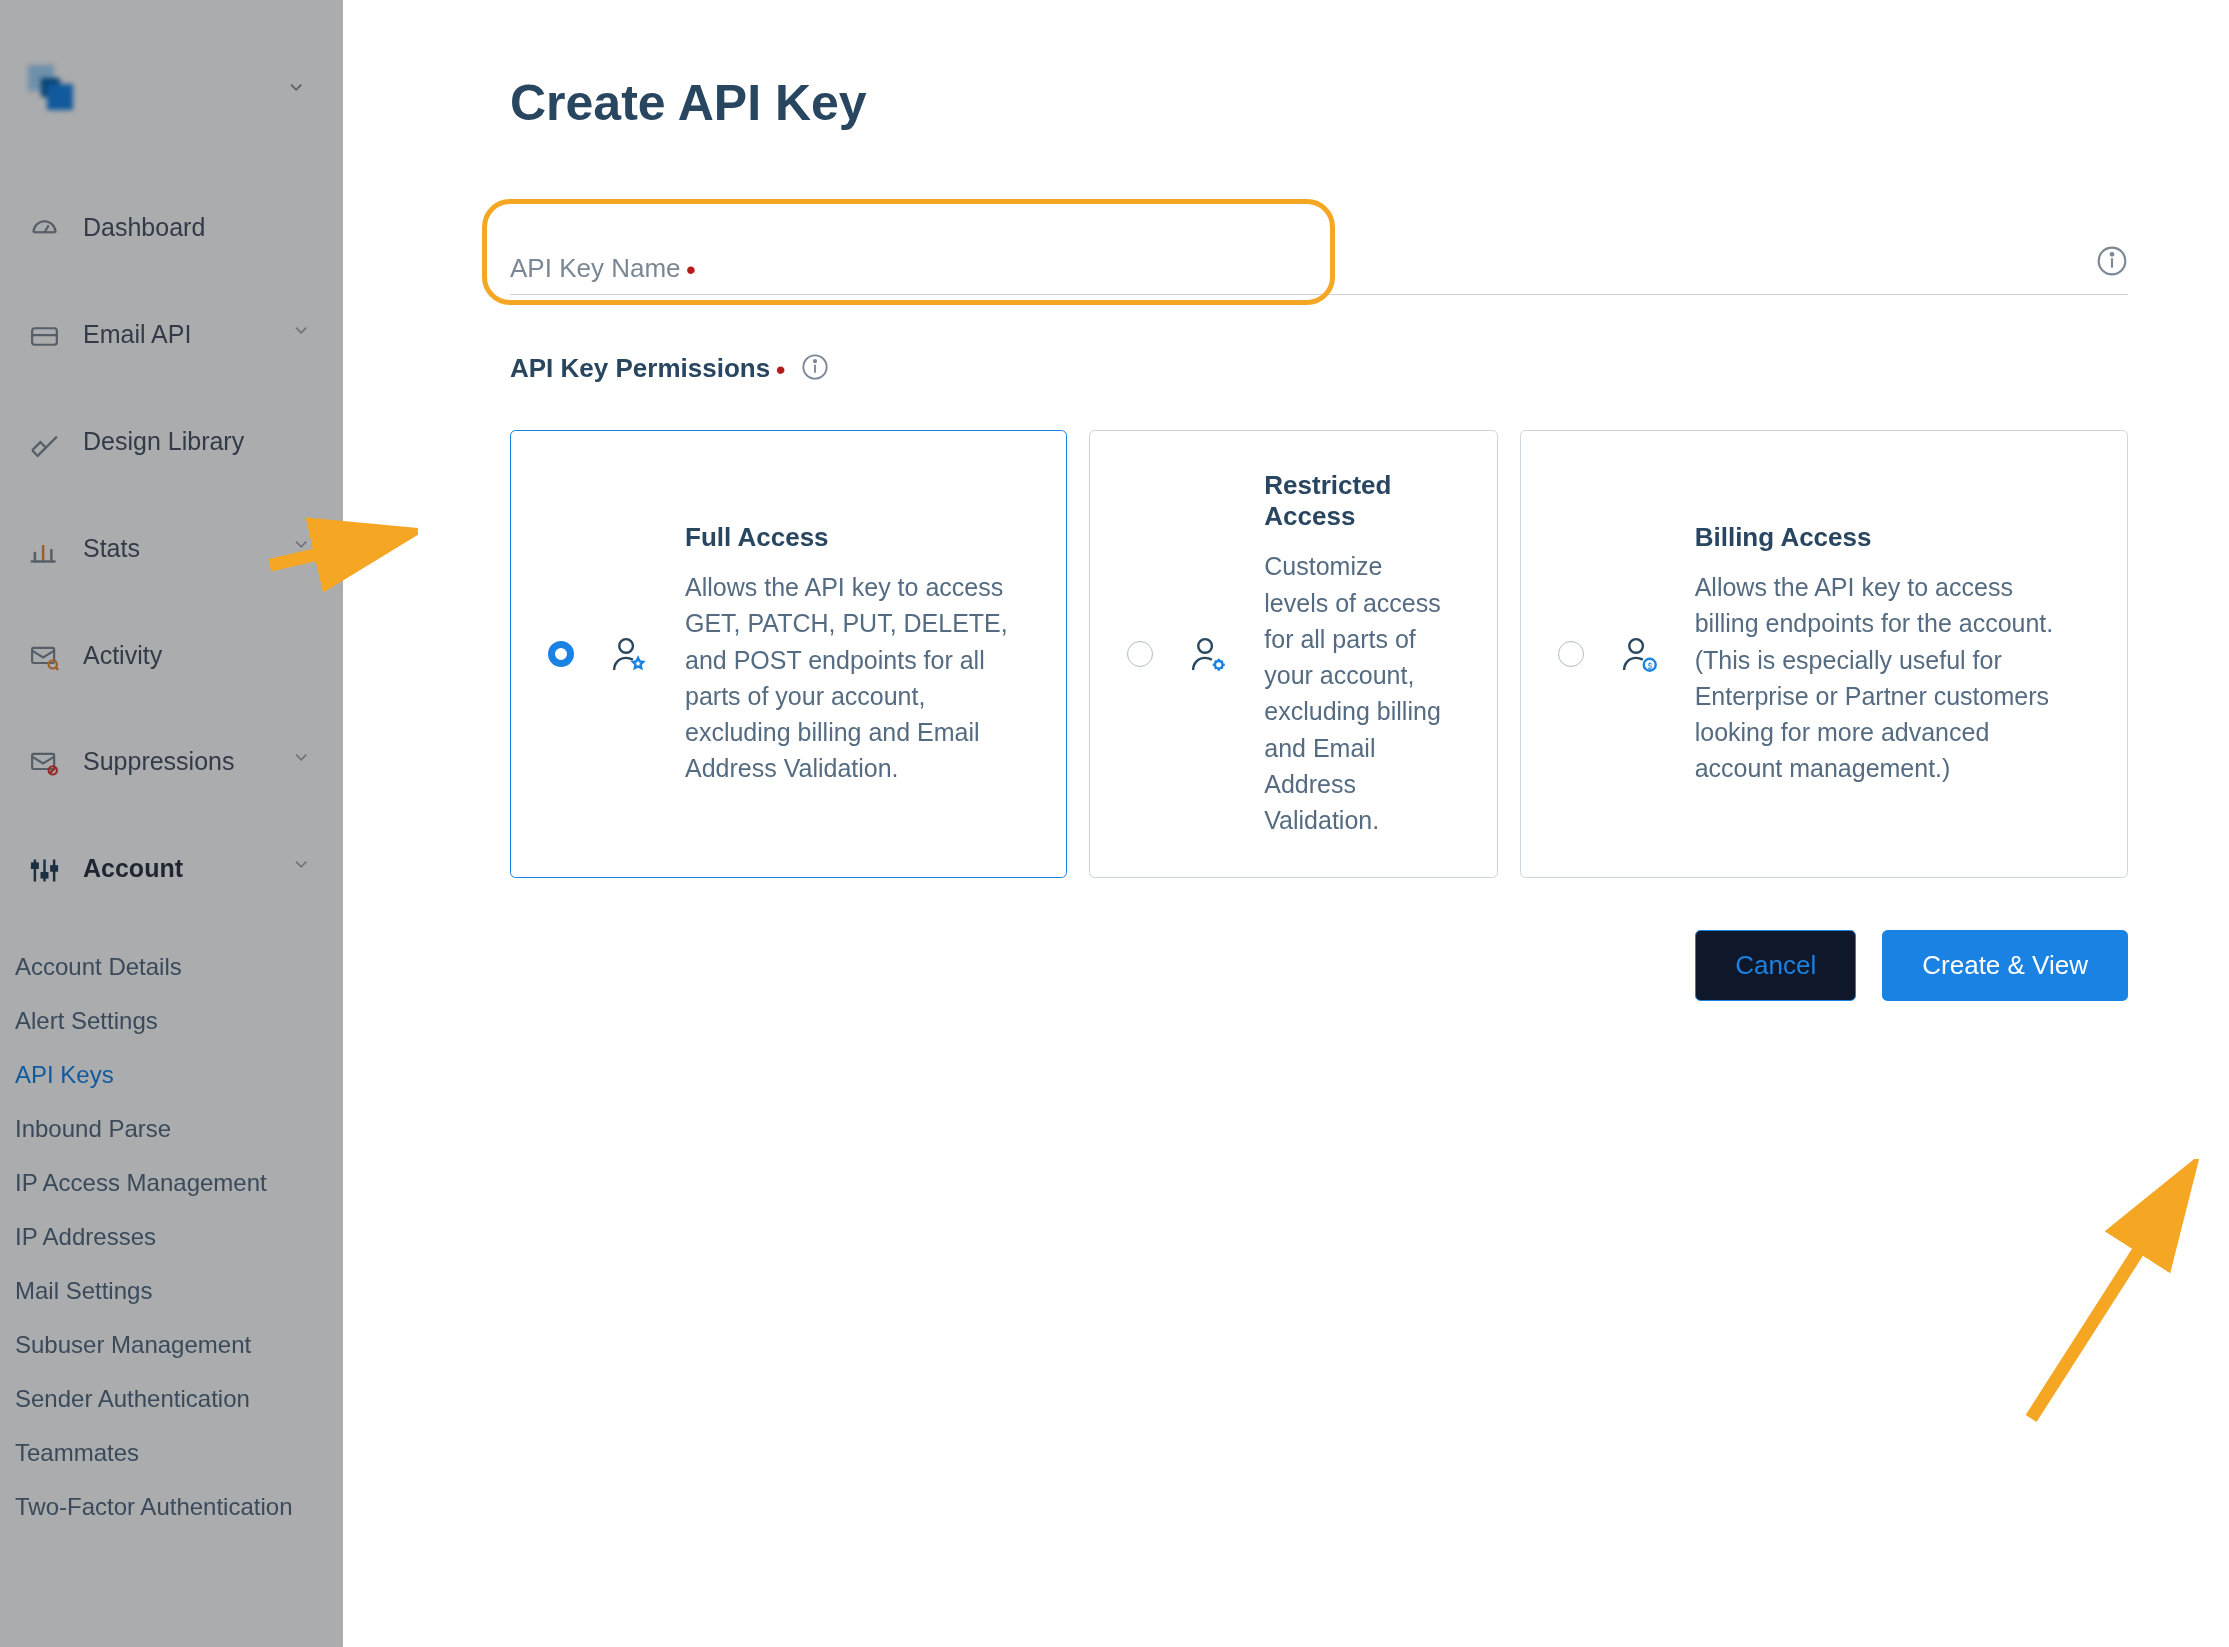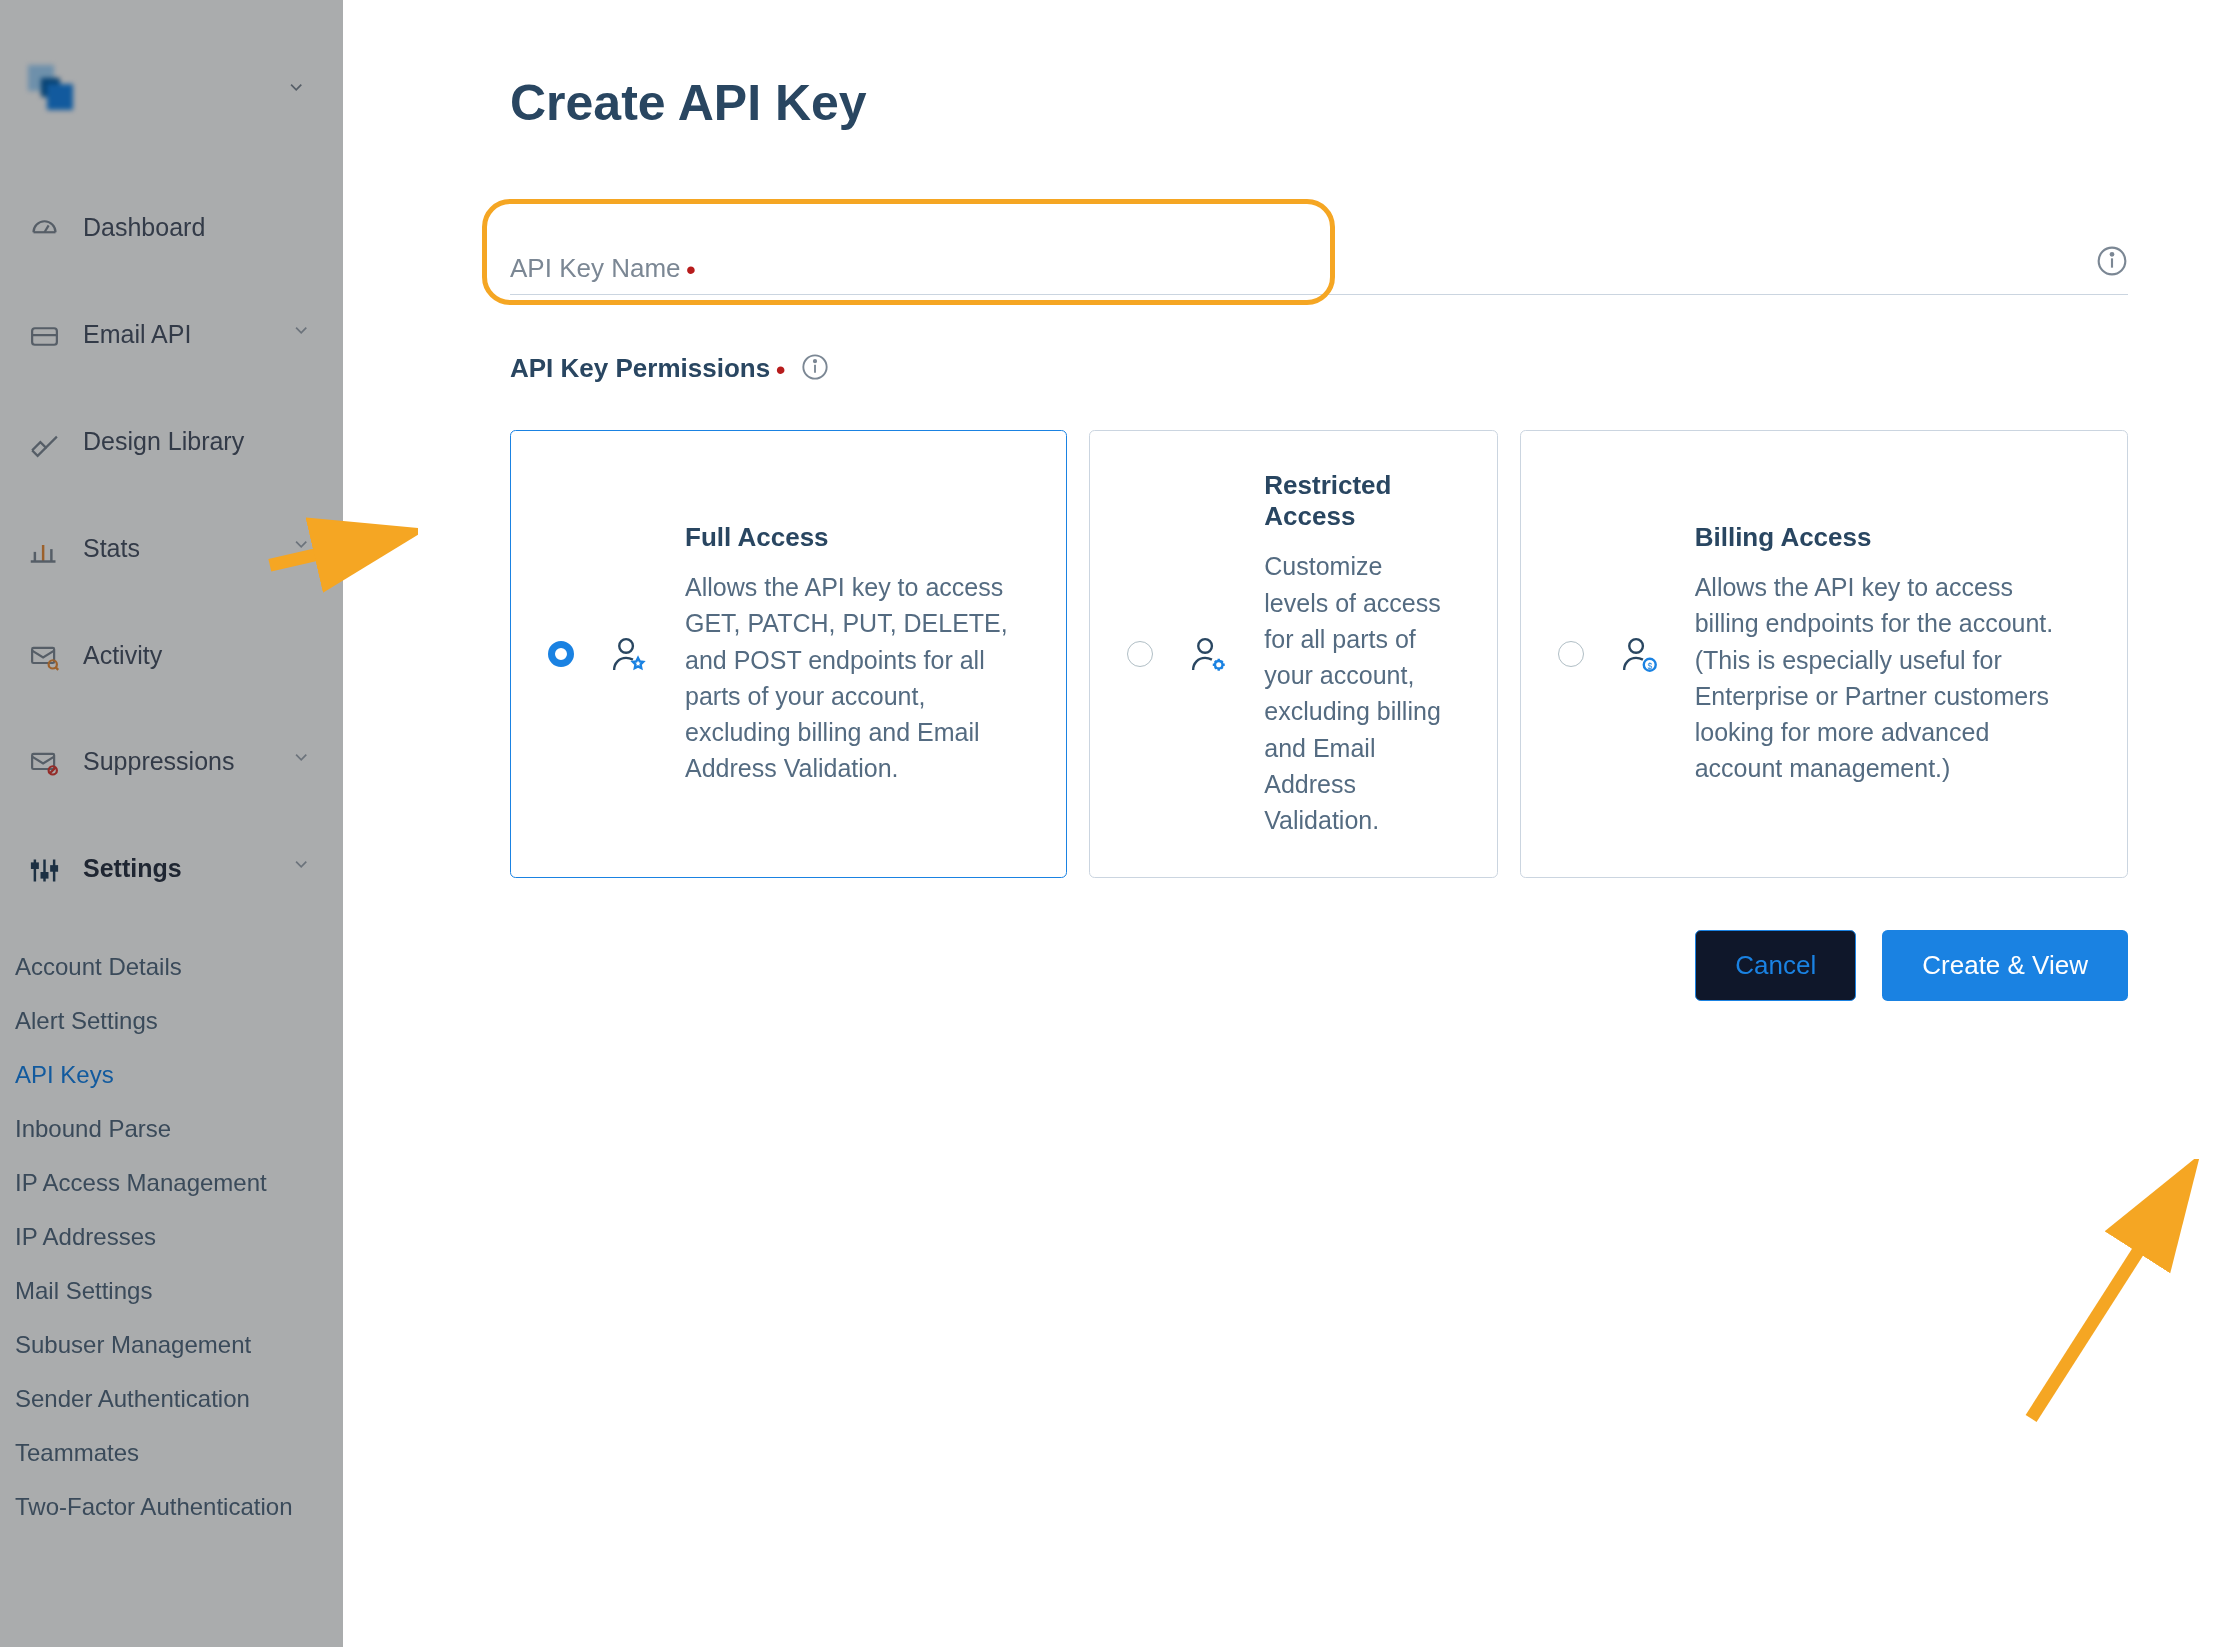--- a/index.html
+++ b/index.html
@@ -219,21 +219,21 @@
       <span class="icon">
         <svg viewBox="0 0 24 24" fill="none" stroke="currentColor" stroke-width="1.8">
             <line x1="5" y1="4" x2="5" y2="20"></line>
             <line x1="12" y1="4" x2="12" y2="20"></line>
             <line x1="19" y1="4" x2="19" y2="20"></line>
             <rect x="3" y="7" width="4" height="3" fill="#294661"></rect>
             <rect x="10" y="14" width="4" height="3" fill="#294661"></rect>
             <rect x="17" y="9" width="4" height="3" fill="#294661"></rect>
           </svg>
       </span>
-      <span class="label">Settings</span>
+      <span class="label">Account</span>
       <span class="chev">
         <svg viewBox="0 0 24 24" fill="none" stroke="#9aa5b1" stroke-width="2">
             <polyline points="6 9 12 15 18 9"></polyline>
           </svg>
       </span>
     </div>
 
     <div class="subnav">
       <div class="sub-item">Account Details</div>
       <div class="sub-item">Alert Settings</div>

